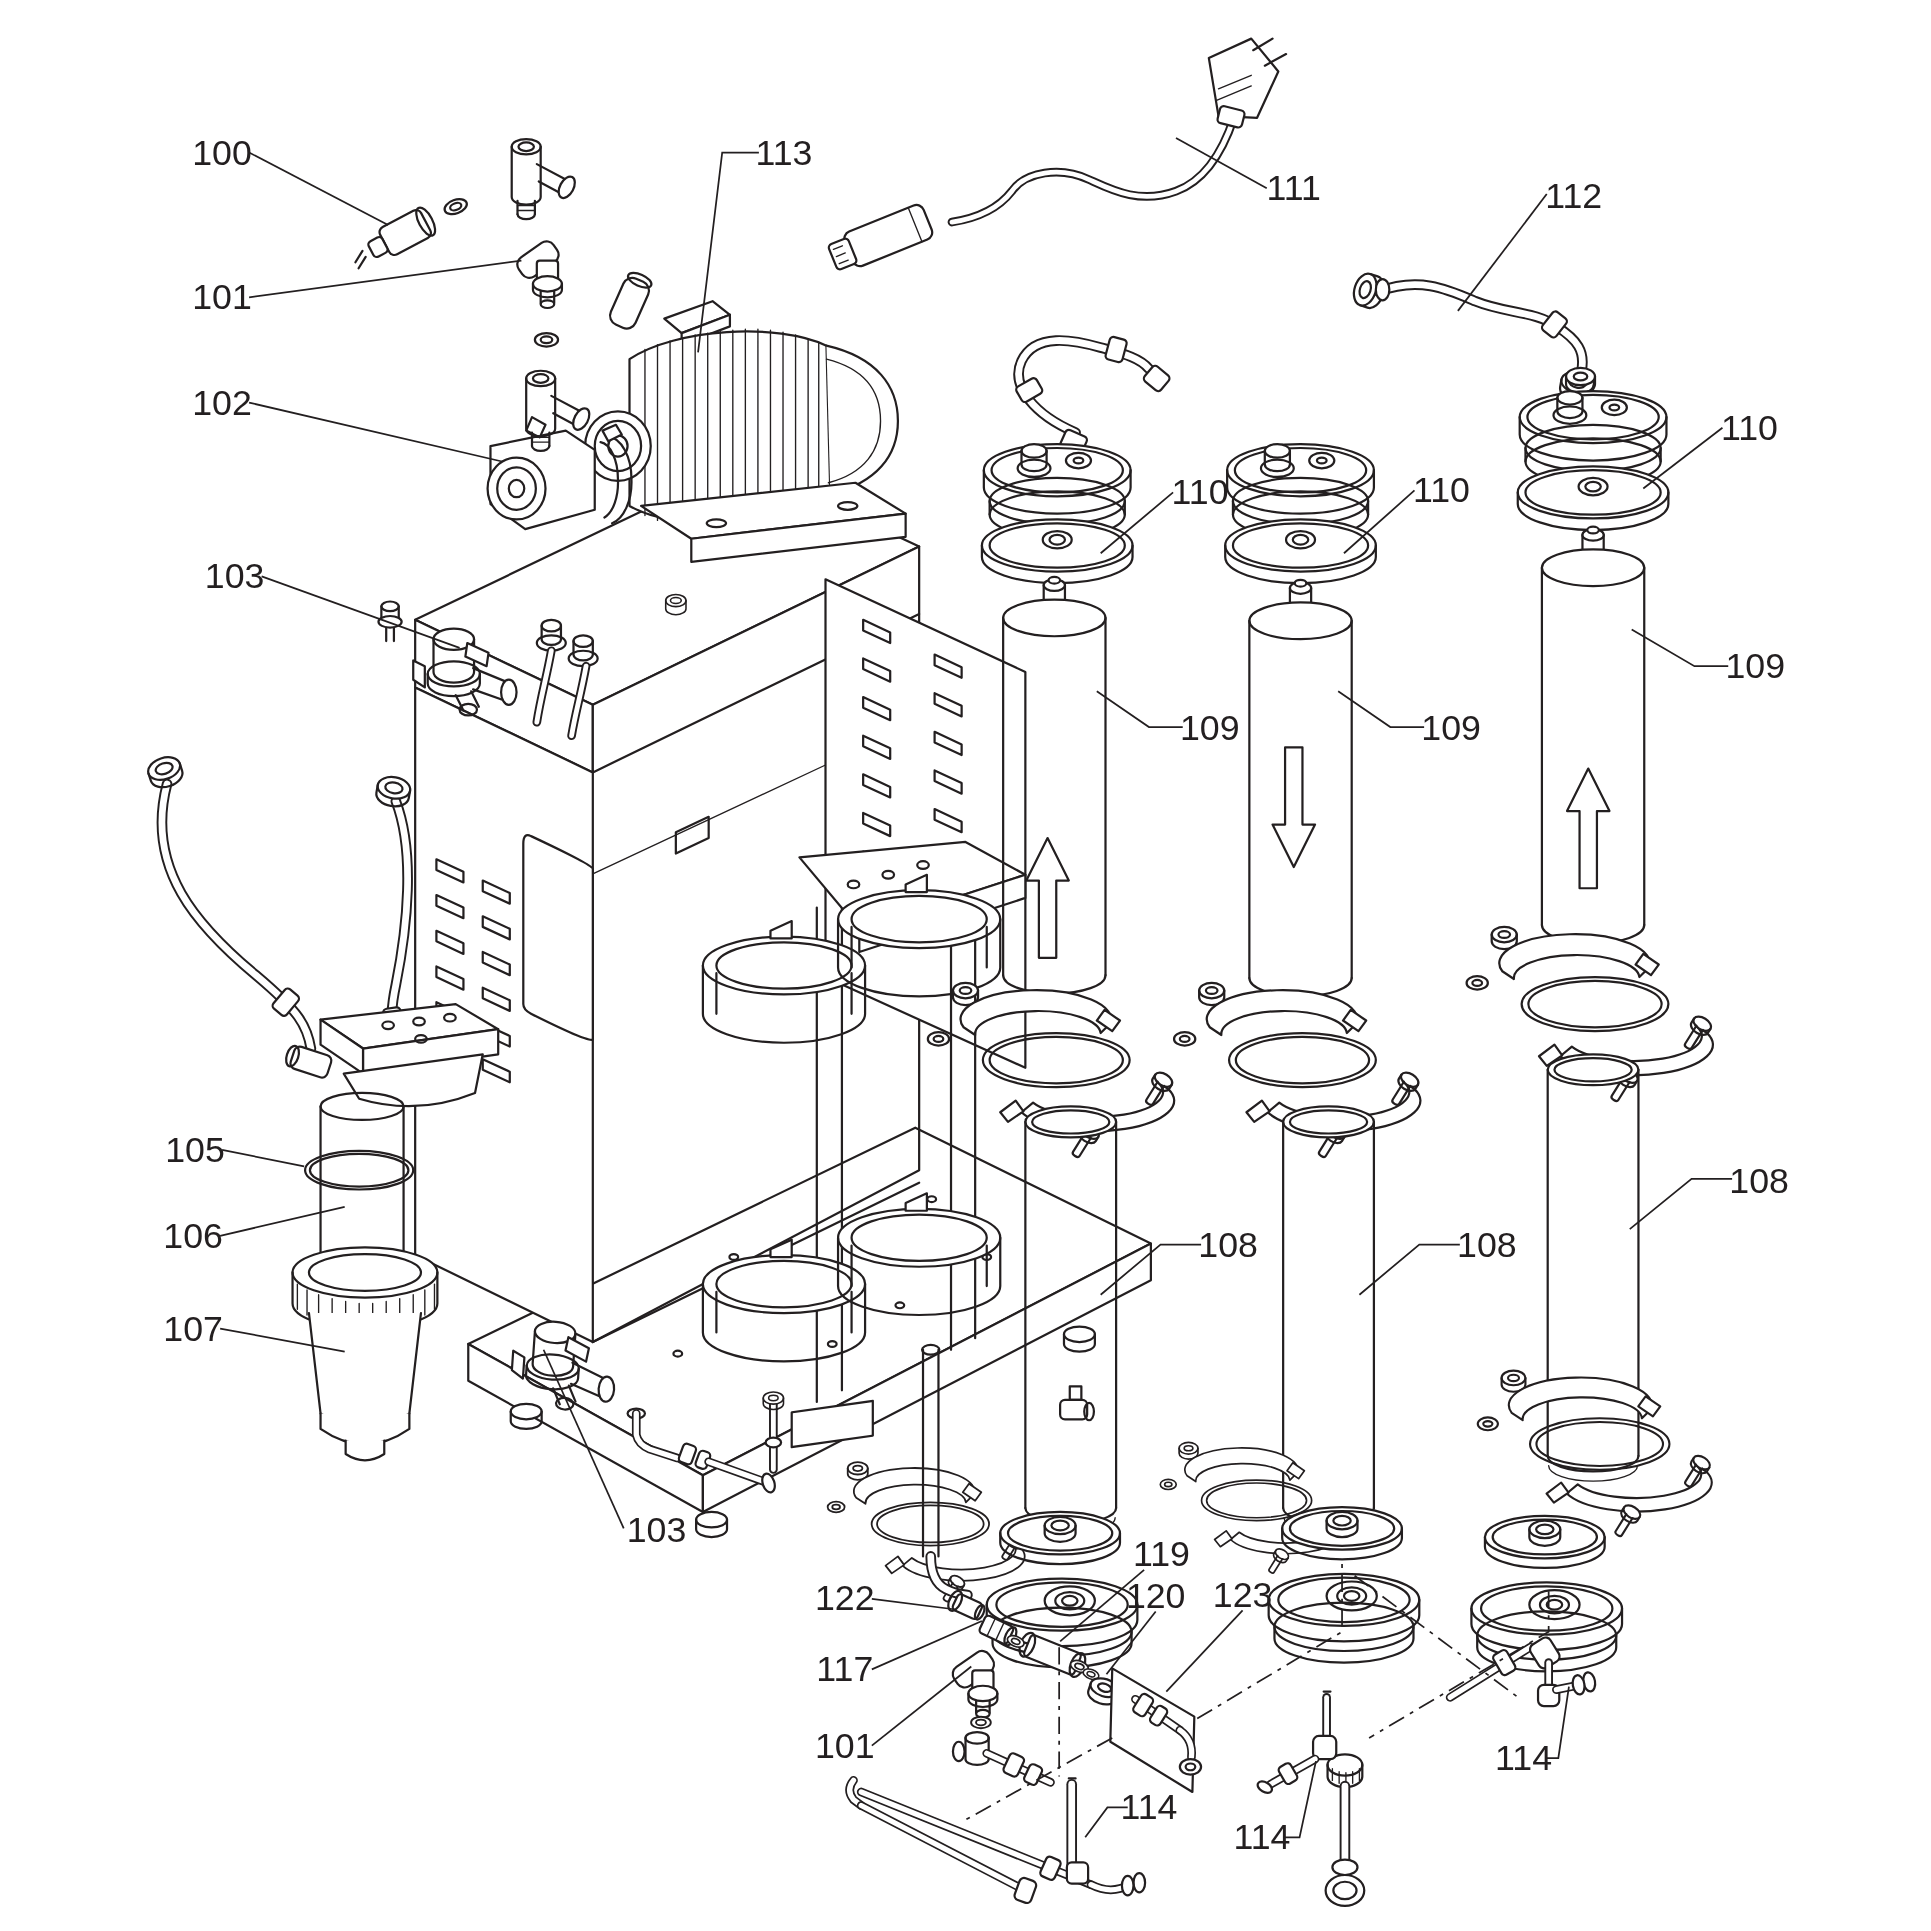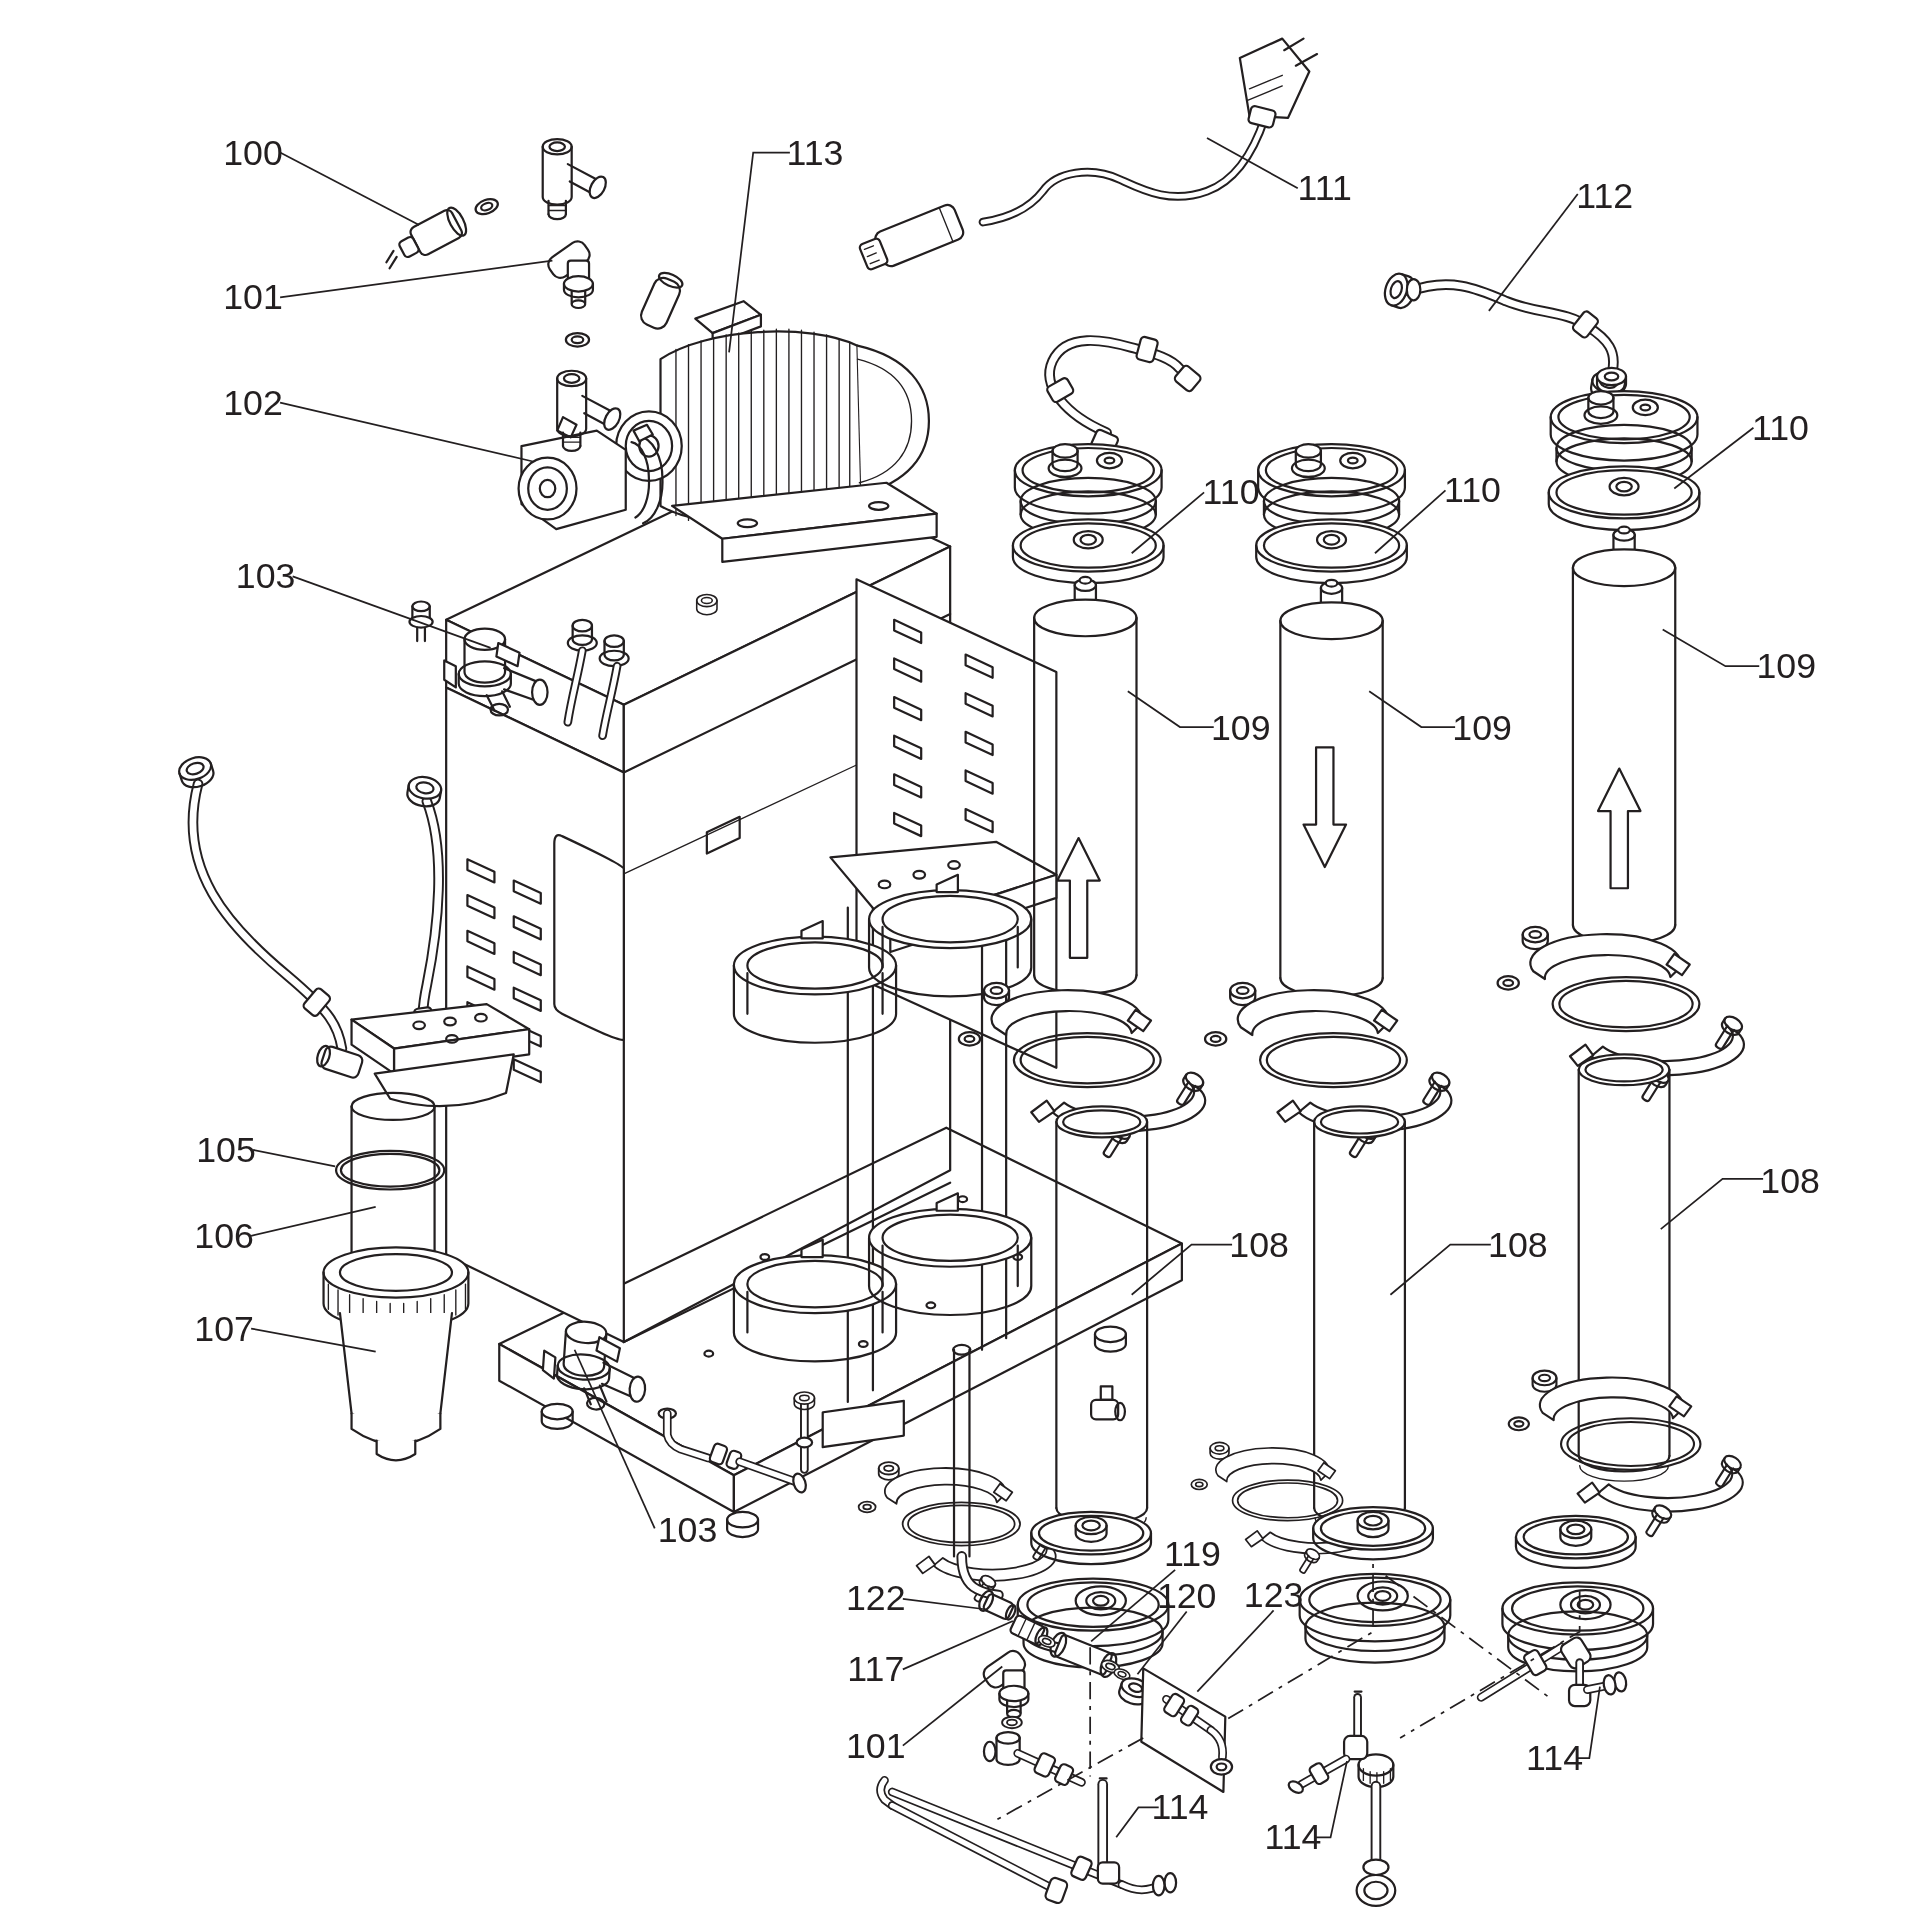--- a/index.html
+++ b/index.html
@@ -1,17 +1,17 @@
 <!DOCTYPE html>
 <html><head>
 <meta charset="utf-8">
 <style>
   html,body{margin:0;padding:0;background:#ffffff;}
   body{width:1931px;height:1931px;font-family:"Liberation Sans",sans-serif;}
-  .stage{width:1855px;height:1931px;position:relative;background:#fff;margin-left:31px;}
+  .stage{width:1855px;height:1931px;position:relative;background:#fff;}
   svg{display:block;}
   .ln{fill:none;stroke:#231f20;stroke-width:2.3;stroke-linecap:round;stroke-linejoin:round;}
   .wf{fill:#ffffff;stroke:#231f20;stroke-width:2.3;stroke-linecap:round;stroke-linejoin:round;}
   .thin{fill:none;stroke:#231f20;stroke-width:1.4;stroke-linecap:round;}
   .tube-o{fill:none;stroke:#231f20;stroke-width:11;stroke-linecap:round;stroke-linejoin:round;}
   .tube-i{fill:none;stroke:#ffffff;stroke-width:7;stroke-linecap:round;stroke-linejoin:round;}
   .cord-o{fill:none;stroke:#231f20;stroke-width:9;stroke-linecap:round;}
   .cord-i{fill:none;stroke:#ffffff;stroke-width:5;stroke-linecap:round;}
   .pipe-o{fill:none;stroke:#231f20;stroke-width:9;stroke-linecap:round;stroke-linejoin:round;}
   .pipe-i{fill:none;stroke:#ffffff;stroke-width:5.5;stroke-linecap:round;stroke-linejoin:round;}

